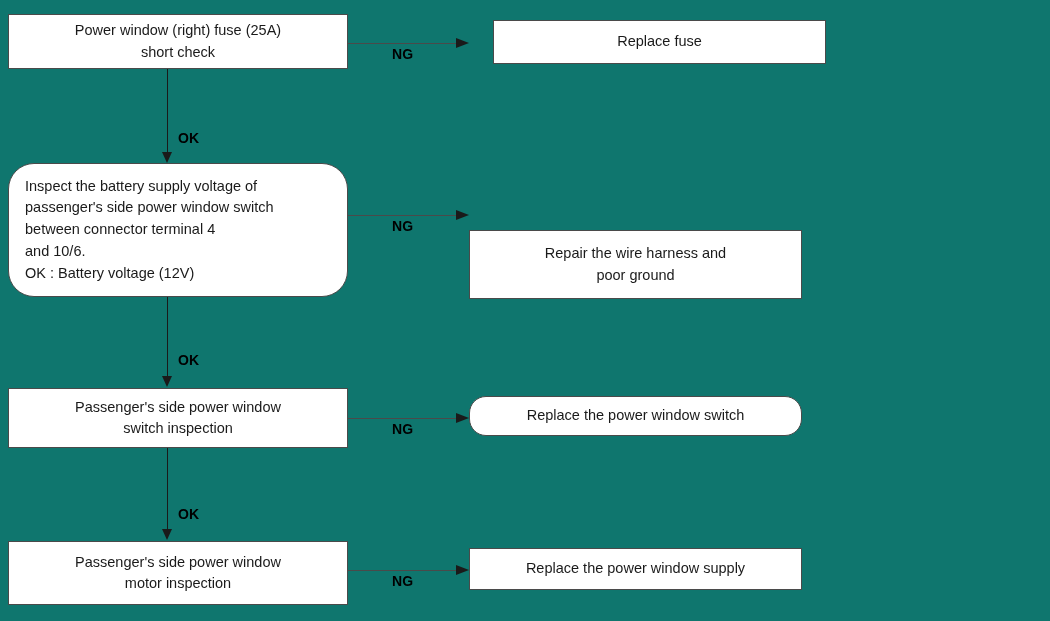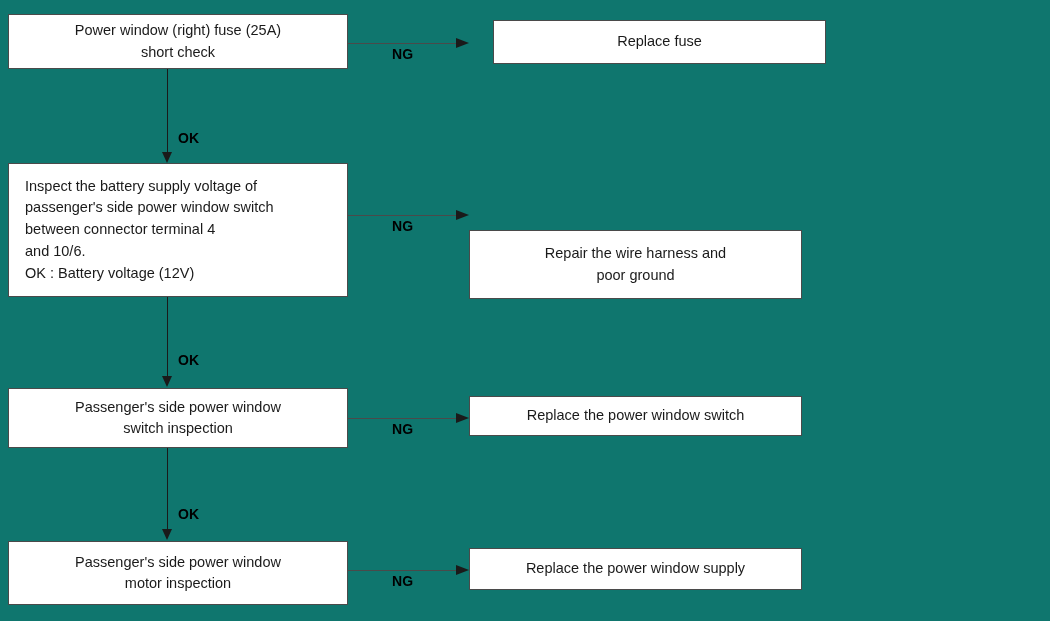--- a/index.html
+++ b/index.html
@@ -96,21 +96,21 @@
   <div class="edge-label" style="left:392px; top:21px;">NG</div>
 
   <div class="node" style="left:469px; top:20px; width:333px; height:44px;margin-left:24px;">
     <span class="node-text">Replace fuse</span>
   </div>
 
   <div class="vline" style="left:167px; top:69px; width:1px; height:84px;"></div>
   <div class="arrow-down" style="left:162px; top:152px;"></div>
   <div class="edge-label" style="left:178px; top:105px;">OK</div>
 
-  <div class="node align-left" style="left:8px; top:163px; width:340px; height:134px;">
+  <div class="node align-left" style="left:8px; top:163px; width:340px; height:134px;border-radius:26px;">
     <span class="node-text">Inspect the battery supply voltage of
 passenger's side power window switch
 between connector terminal 4
 and 10/6.
 OK : Battery voltage (12V)</span>
   </div>
 
   <div class="hline" style="left:348px; top:215px; width:112px;"></div>
   <div class="arrow-right" style="left:456px; top:209.5px;"></div>
   <div class="edge-label" style="left:392px; top:193px;">NG</div>
@@ -126,21 +126,21 @@
 
   <div class="node" style="left:8px; top:388px; width:340px; height:60px;">
     <span class="node-text">Passenger's side power window
 switch inspection</span>
   </div>
 
   <div class="hline" style="left:348px; top:418px; width:112px;"></div>
   <div class="arrow-right" style="left:456px; top:412.5px;"></div>
   <div class="edge-label" style="left:392px; top:396px;">NG</div>
 
-  <div class="node" style="left:469px; top:396px; width:333px; height:40px;">
+  <div class="node" style="left:469px; top:396px; width:333px; height:40px;border-radius:17px;">
     <span class="node-text">Replace the power window switch</span>
   </div>
 
   <div class="vline" style="left:167px; top:448px; width:1px; height:82px;"></div>
   <div class="arrow-down" style="left:162px; top:529px;"></div>
   <div class="edge-label" style="left:178px; top:481px;">OK</div>
 
   <div class="node" style="left:8px; top:541px; width:340px; height:64px;">
     <span class="node-text">Passenger's side power window
 motor inspection</span>

